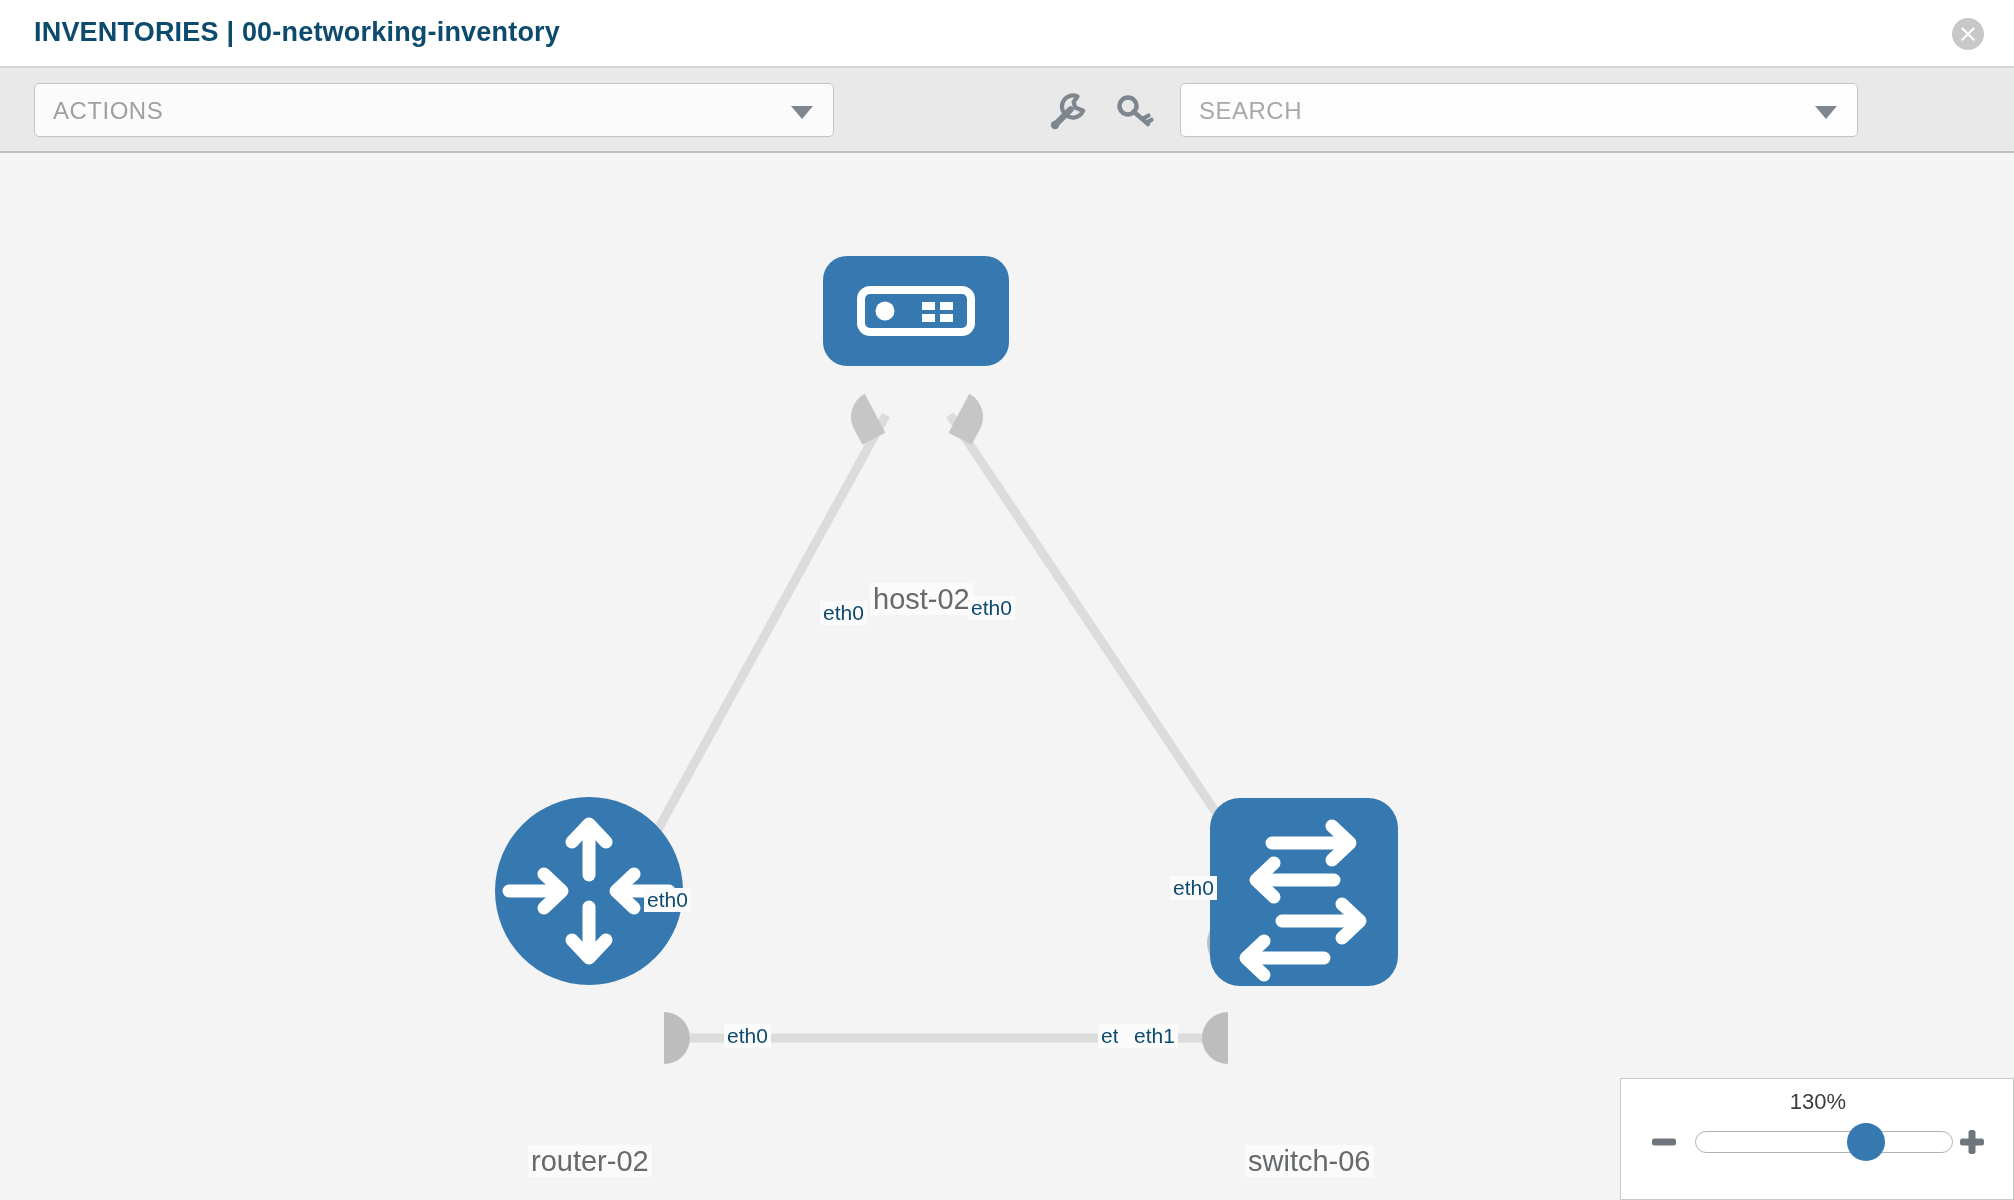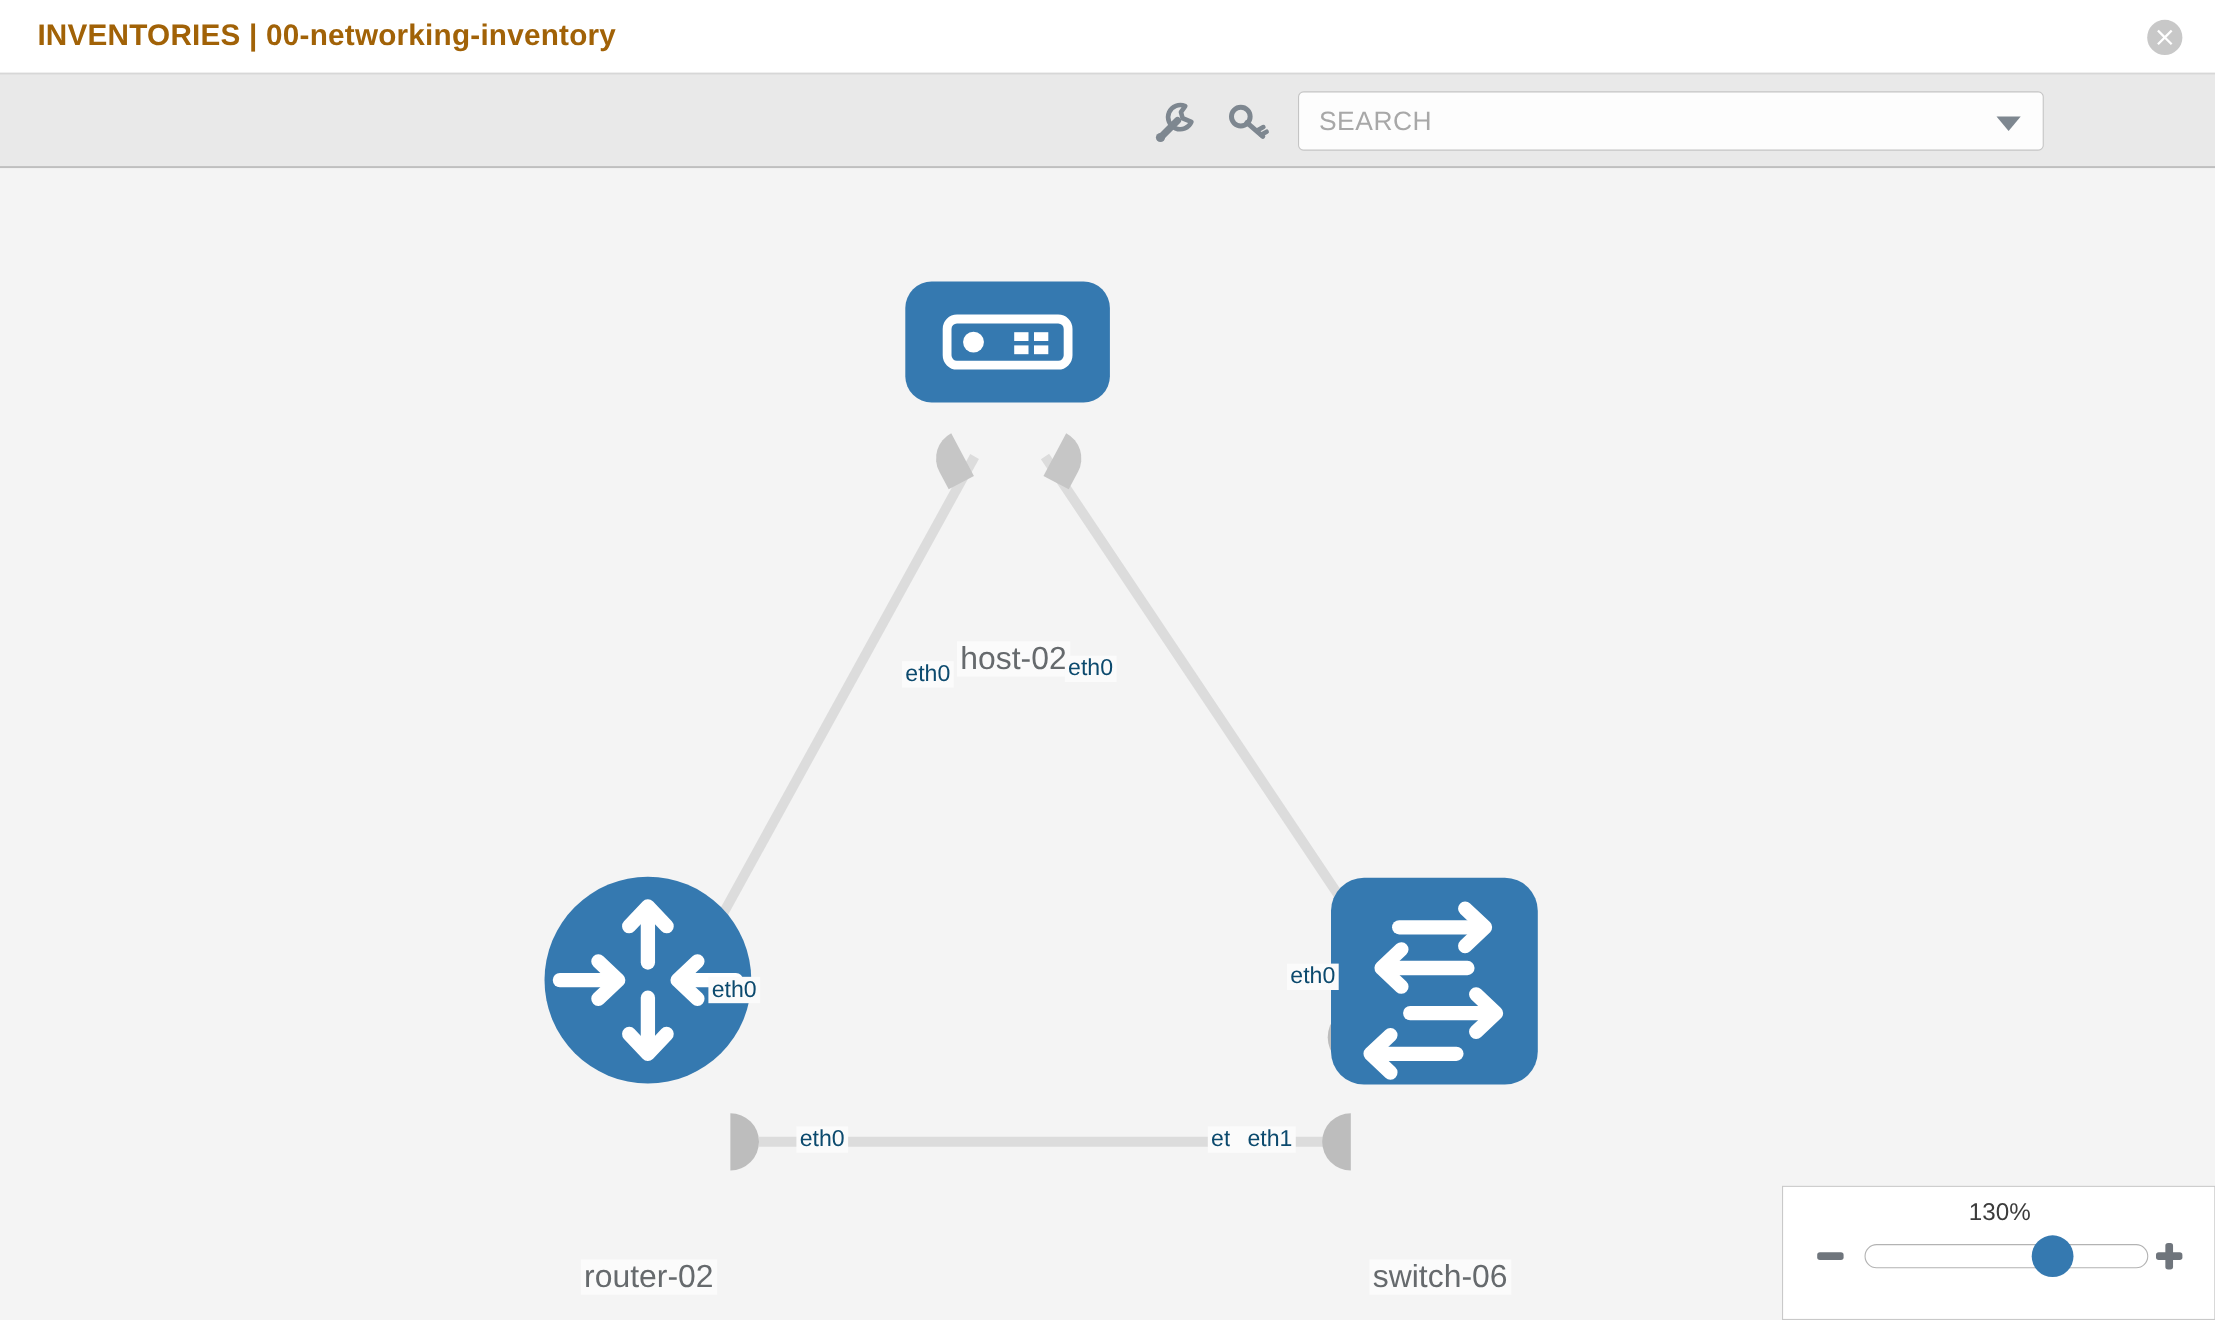--- a/index.html
+++ b/index.html
@@ -24,21 +24,21 @@
     background: #ffffff;
     border-bottom: 2px solid #d7d7d7;
     box-sizing: border-box;
   }
   .header-title {
     position: absolute;
     left: 34px;
     top: 17px;
     font-size: 27px;
     font-weight: bold;
-    color: #a16207;
+    color: #0c4a6e;
     letter-spacing: 0.2px;
     white-space: nowrap;
   }
   .close-btn {
     position: absolute;
     right: 30px;
     top: 18px;
     width: 32px;
     height: 32px;
     border-radius: 50%;
@@ -213,20 +213,24 @@
   <div class="header-title">INVENTORIES | 00-networking-inventory</div>
   <div class="close-btn">
     <svg width="32" height="32" viewBox="0 0 32 32">
       <path d="M10.5 9 L16 14.5 L21.5 9 L23 10.5 L17.5 16 L23 21.5 L21.5 23 L16 17.5 L10.5 23 L9 21.5 L14.5 16 L9 10.5 Z" fill="#ffffff"></path>
     </svg>
   </div>
 </div>
 
 <div class="toolbar">
 
+  <div class="actions-select">
+    <div class="sel-label">ACTIONS</div>
+    <div class="caret"></div>
+  </div>
 
   <div class="tool-icon wrench">
     <svg width="44" height="44" viewBox="0 0 44 44">
       <path d="M31.5 6.5 a11 11 0 1 0 5.6 14.2 l-8.0 -3.2 l-1.5 -5.6 z" fill="none" stroke="#7e8790" stroke-width="4.2" stroke-linejoin="round"></path>
       <path d="M24.5 19.5 L9.5 34.5" stroke="#7e8790" stroke-width="6.5" stroke-linecap="round"></path>
       <circle cx="9" cy="35" r="4.2" fill="#7e8790"></circle>
     </svg>
   </div>
 
   <div class="tool-icon key">

